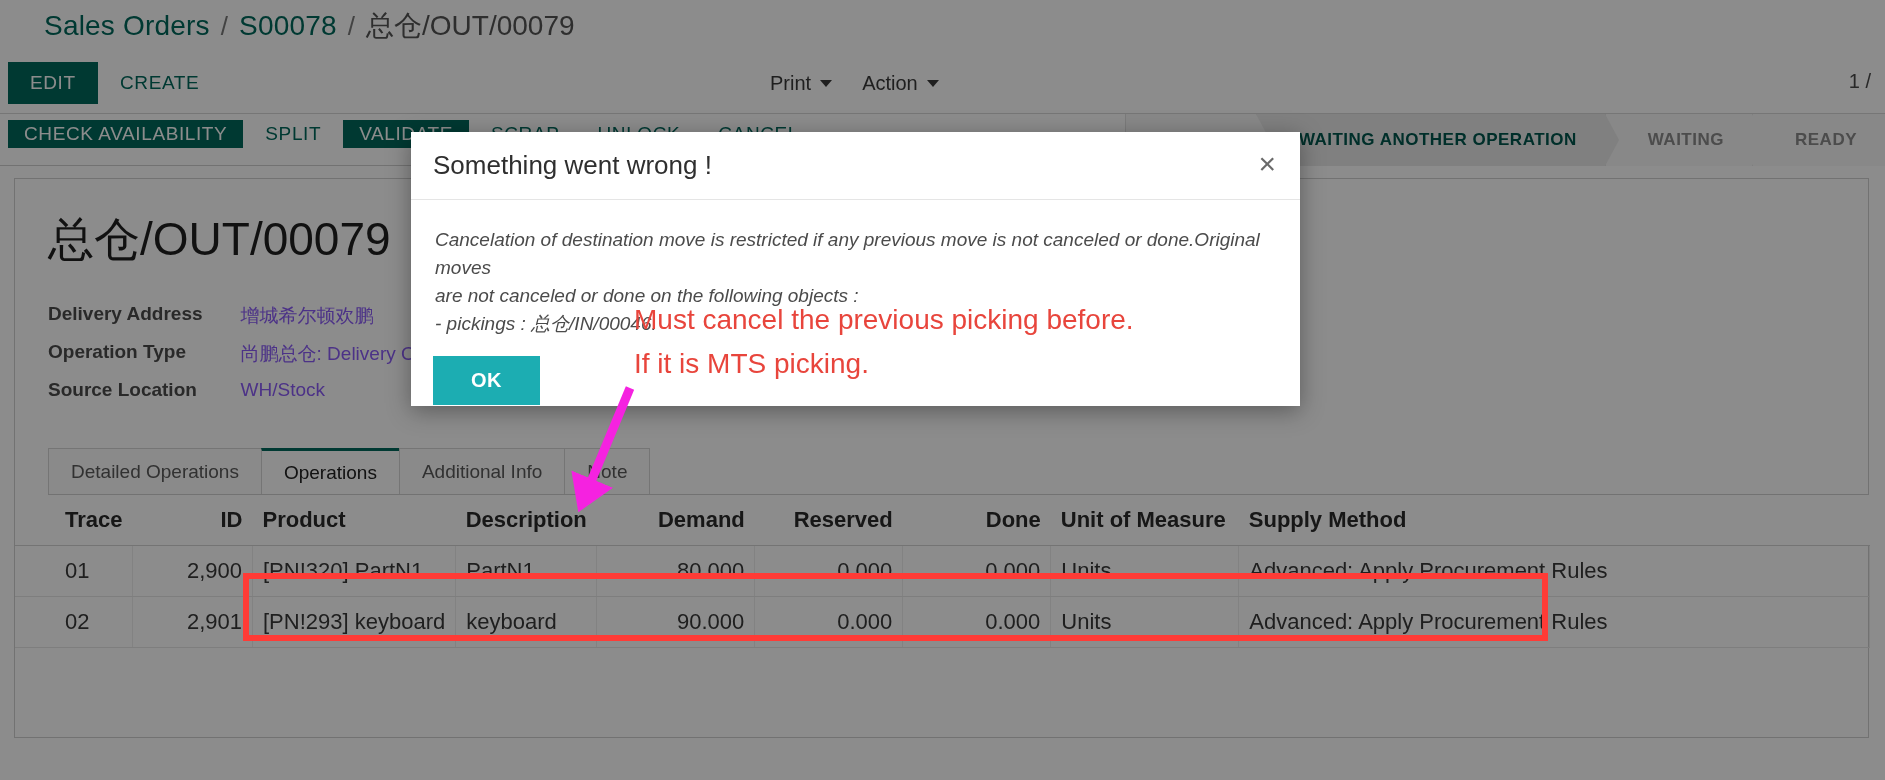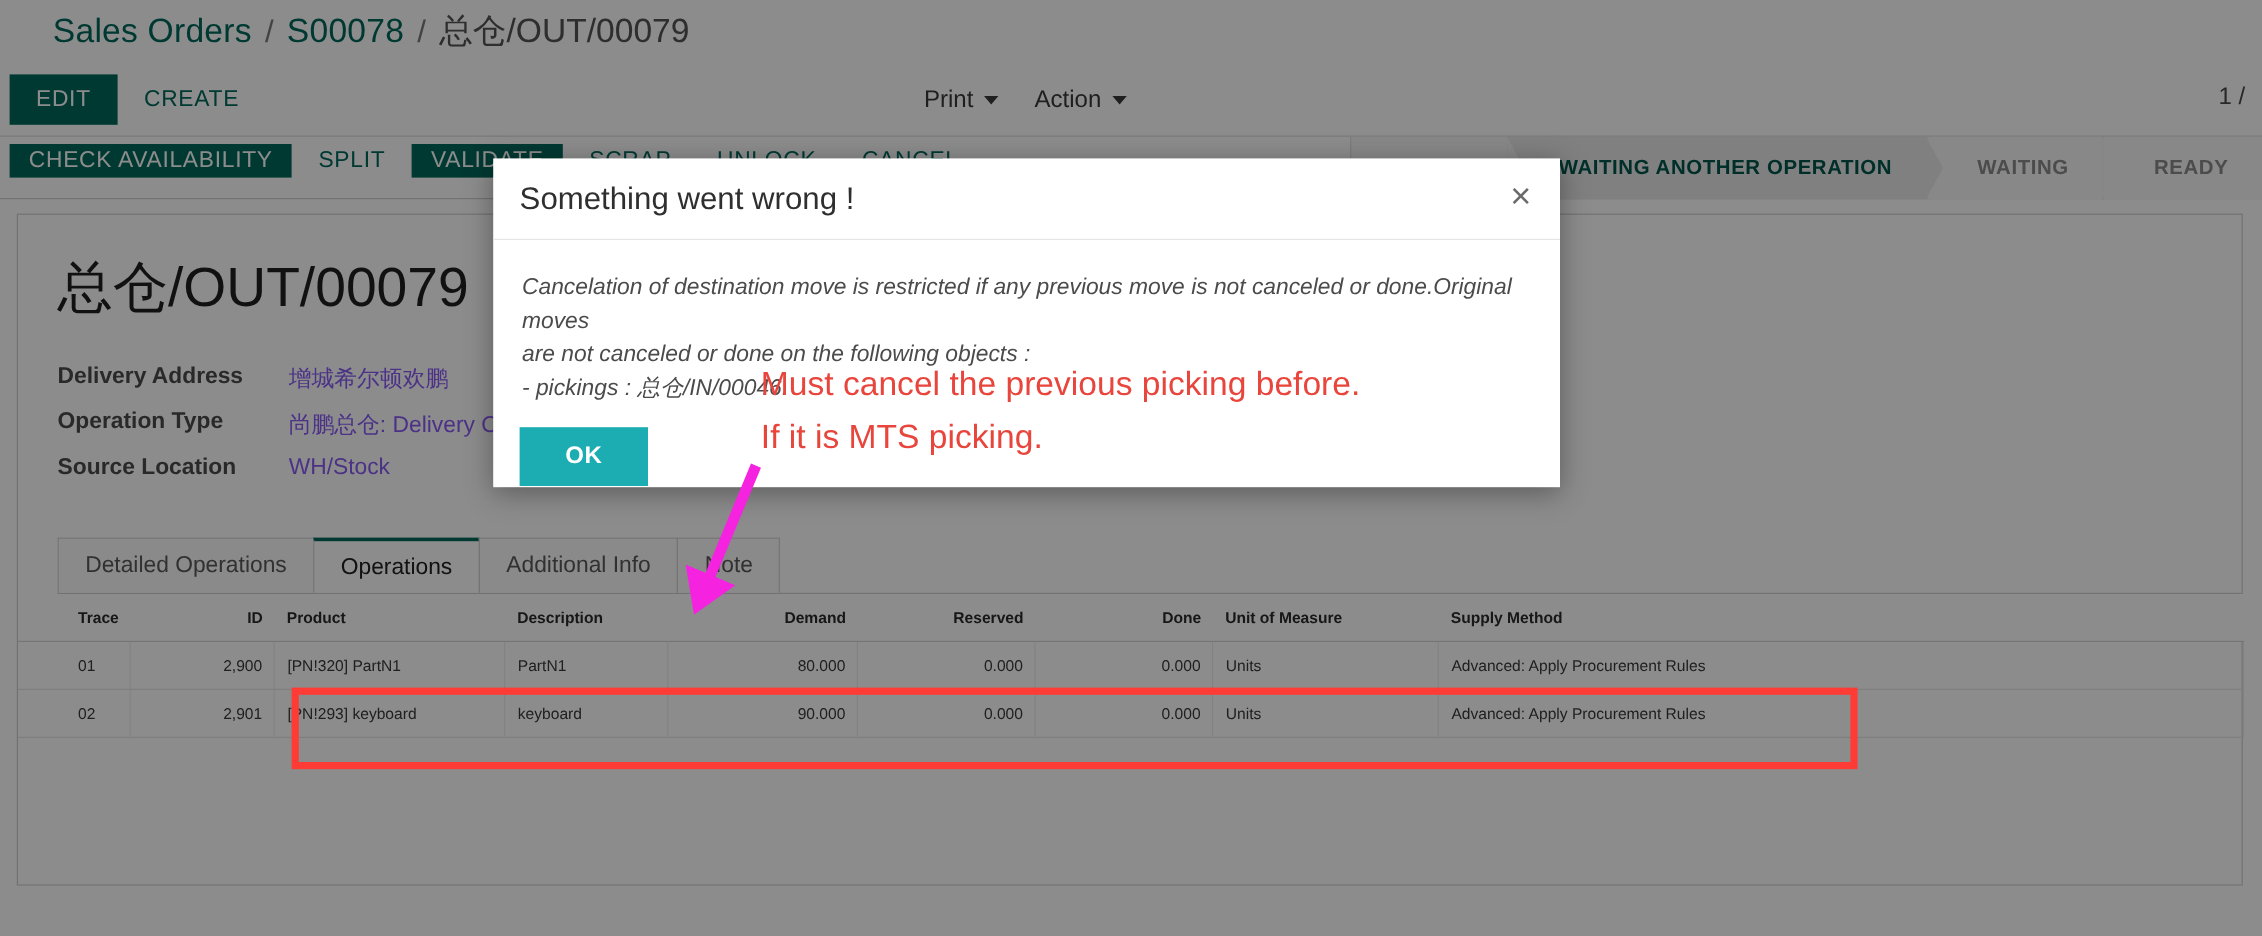--- a/index.html
+++ b/index.html
@@ -157,21 +157,21 @@
   }
   .tab.active {
     color: #222222; background: #ffffff;
     border-top: 3px solid #00695c;
   }
 
   
   .data-table {
     position: absolute; left: 0; top: 316px;
     width: 1855px; border-collapse: collapse;
-    font-size: 13px;
+    font-size: 22px;
   }
   .data-table th {
     font-weight: bold; color: #2b2b2b;
     padding: 12px 10px; text-align: left;
     border-bottom: 1px solid #d4d4d4;
     background: #ffffff; white-space: nowrap;
   }
   .data-table td {
     padding: 12px 10px; color: #3a3a3a;
     border-bottom: 1px solid #e6e6e6;

